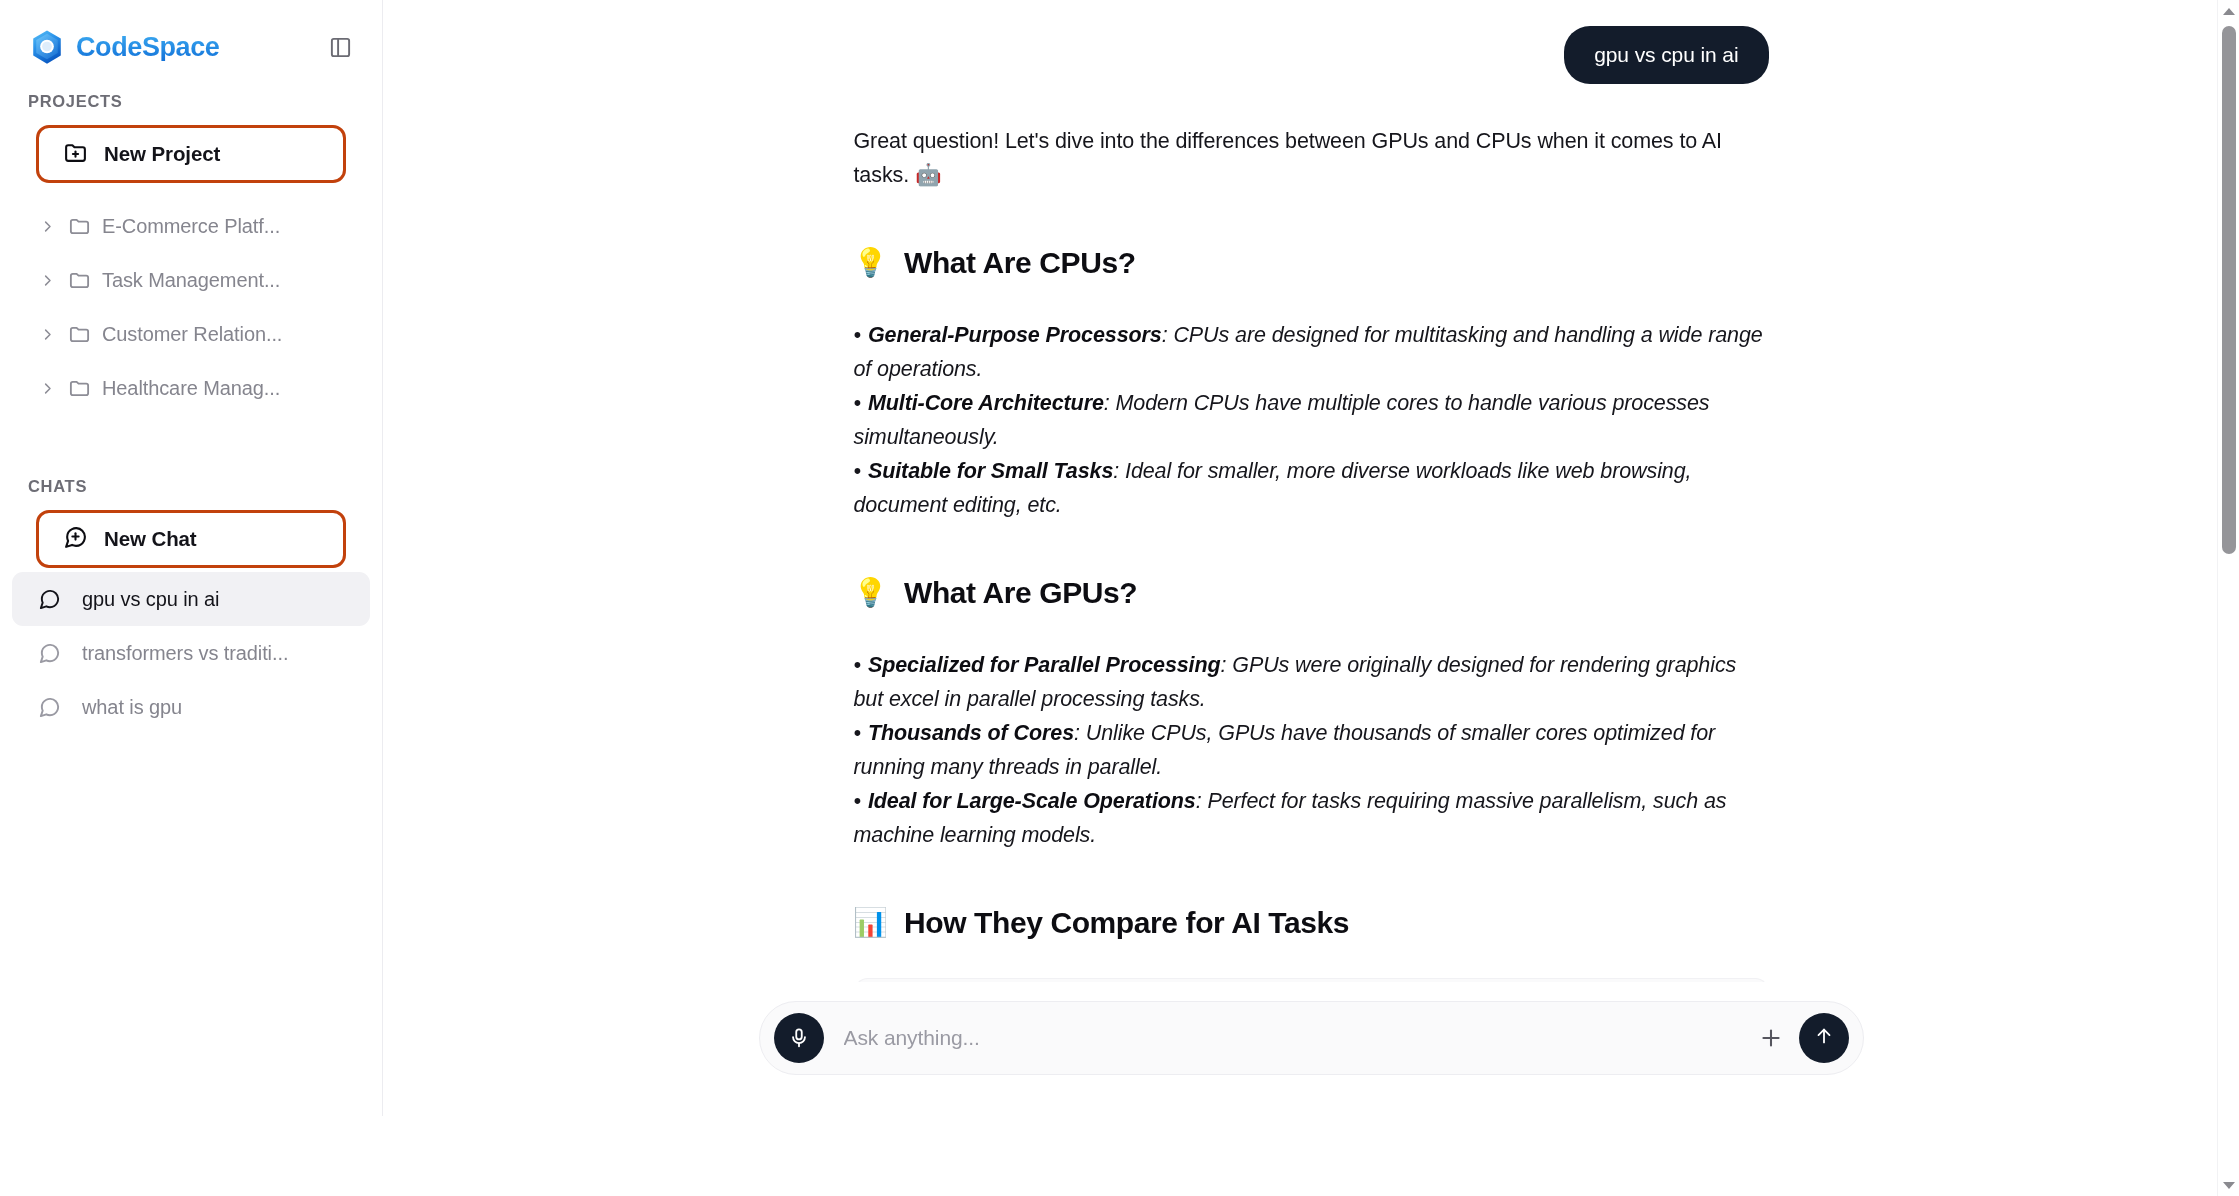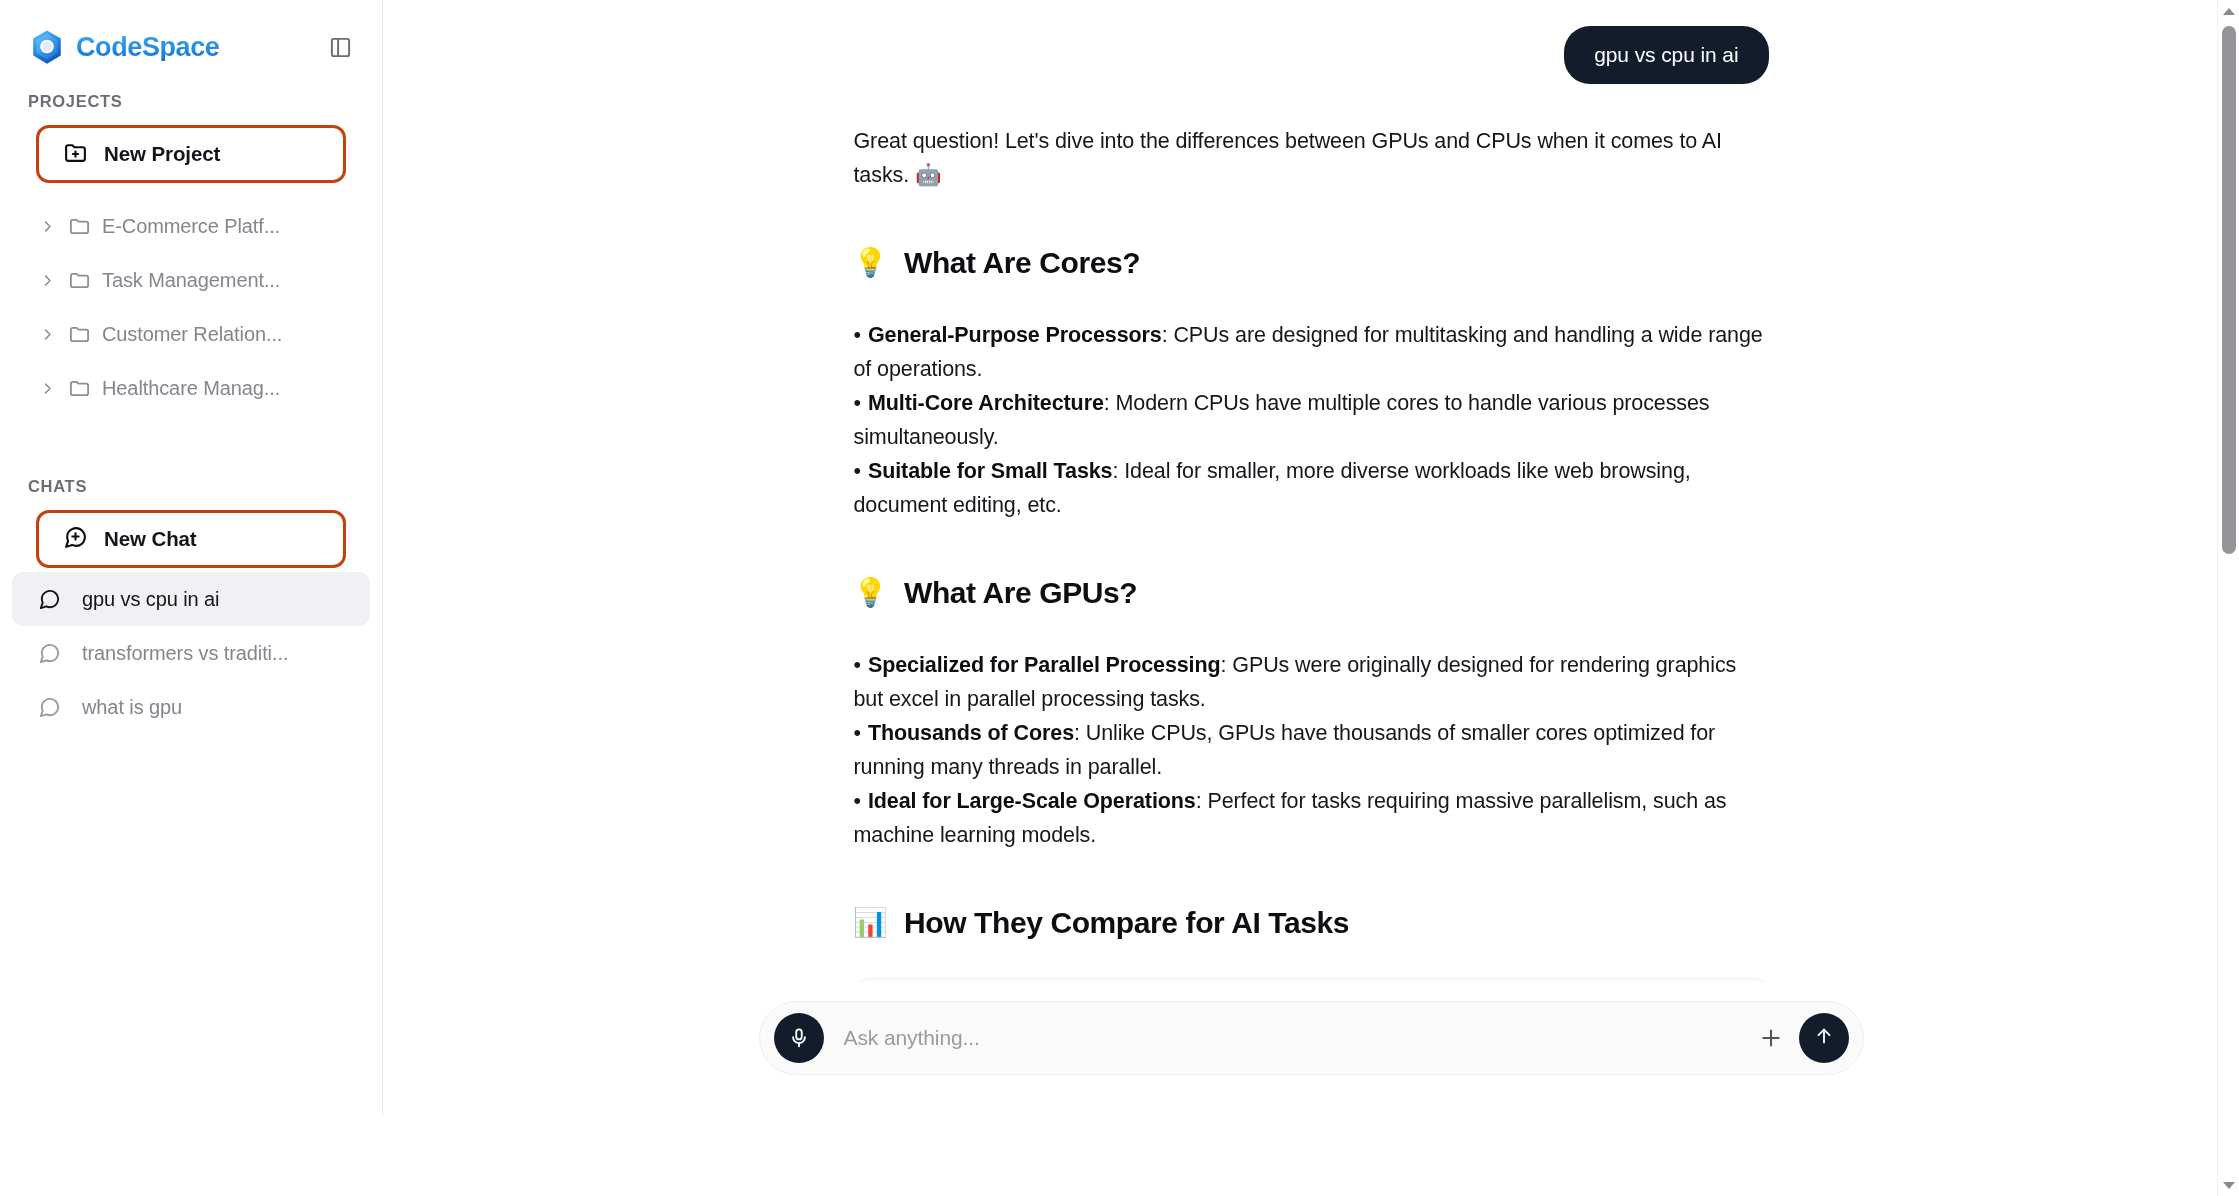--- a/index.html
+++ b/index.html
@@ -232,20 +232,21 @@
   .heading .emo { font-size: 28px; line-height: 1; }
 
   .bullets { margin-bottom: 10px; }
 
   .bullet {
     font-size: 21.5px;
     line-height: 34px;
     color: #16161c;
     margin-bottom: 0;
     letter-spacing: -0.1px;
+    font-style: italic;
   }
   .bullet .bull { margin-right: 7px; }
   .bullet b { font-weight: bold; color: #0d0d12; }
 
   .ghost-card {
     margin-top: 30px;
     height: 34px;
     border: 1px solid #f1f1f4;
     border-bottom: none;
     border-radius: 14px 14px 0 0;
@@ -527,21 +528,21 @@
         <div class="user-row">
           <div class="user-bubble">gpu vs cpu in ai</div>
         </div>
 
         <div class="assistant-block">
 
           <div class="para">Great question! Let's dive into the differences between GPUs and CPUs when it comes to AI tasks. 🤖</div>
 
           <div class="heading">
             <span class="emo">💡</span>
-            <span>What Are Cores?</span>
+            <span>What Are CPUs?</span>
           </div>
 
           <div class="bullets">
             <div class="bullet">
               <span class="bull">•</span><b>General-Purpose Processors</b><span>: CPUs are designed for multitasking and handling a wide range of operations.</span>
             </div>
             <div class="bullet">
               <span class="bull">•</span><b>Multi-Core Architecture</b><span>: Modern CPUs have multiple cores to handle various processes simultaneously.</span>
             </div>
             <div class="bullet">

